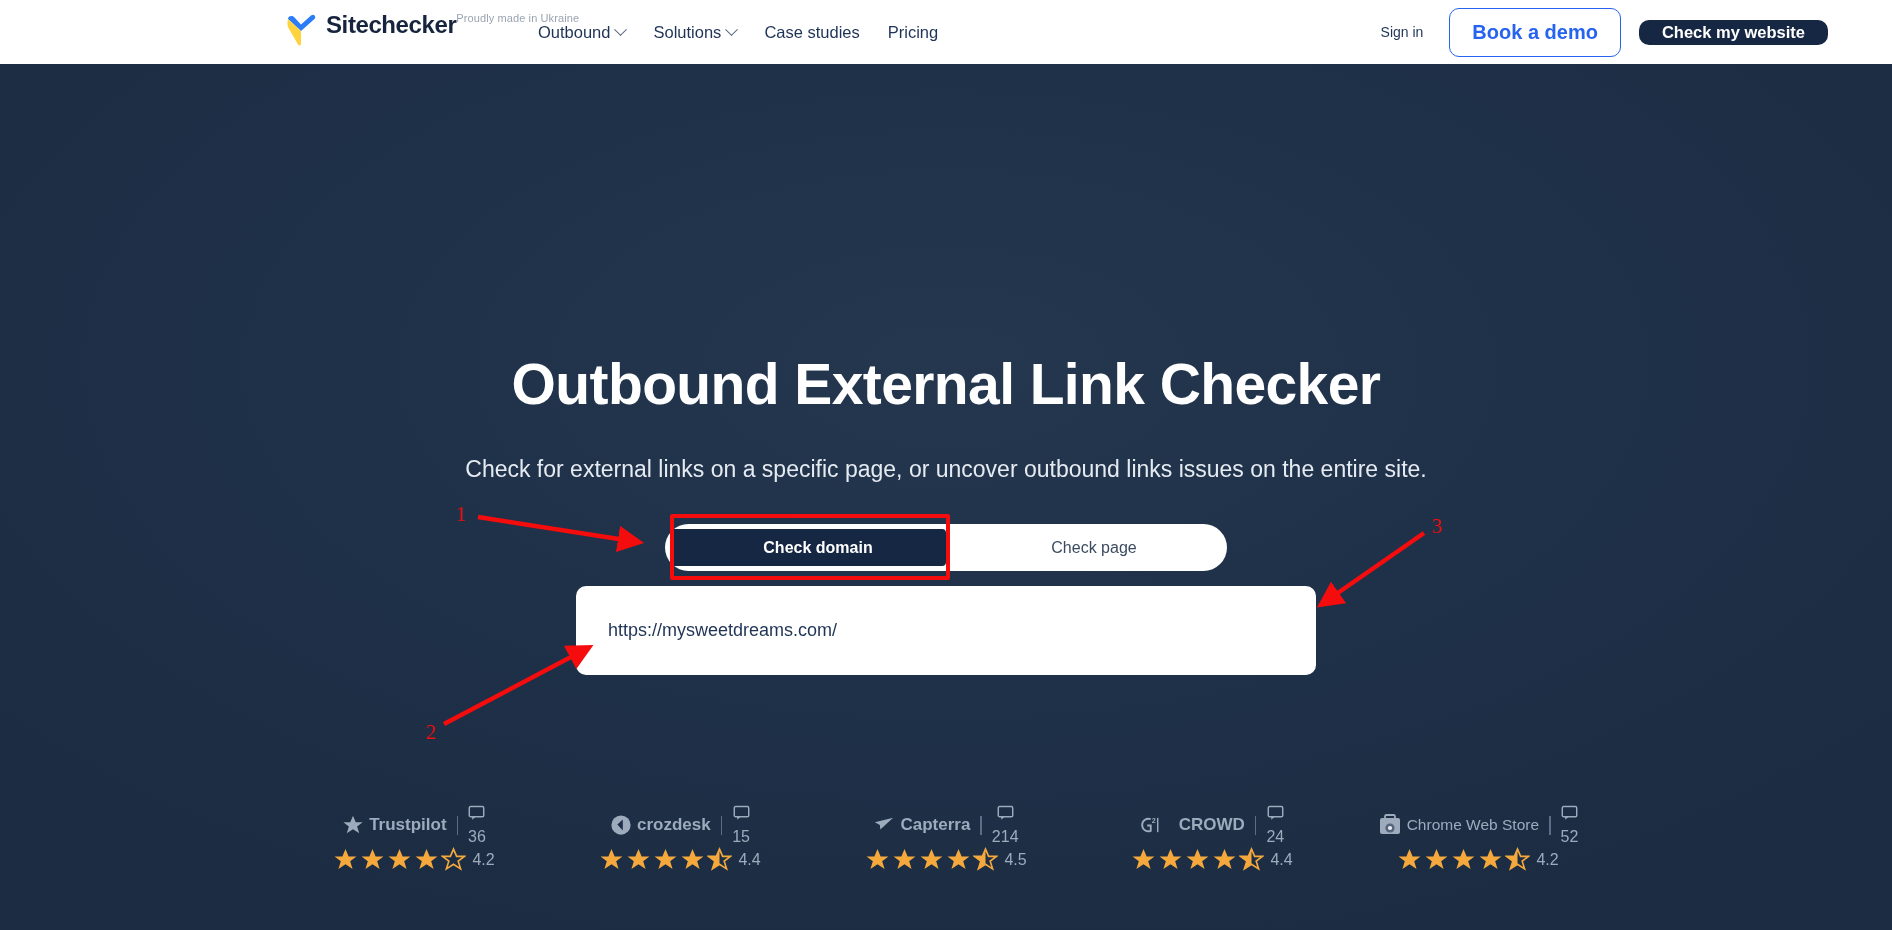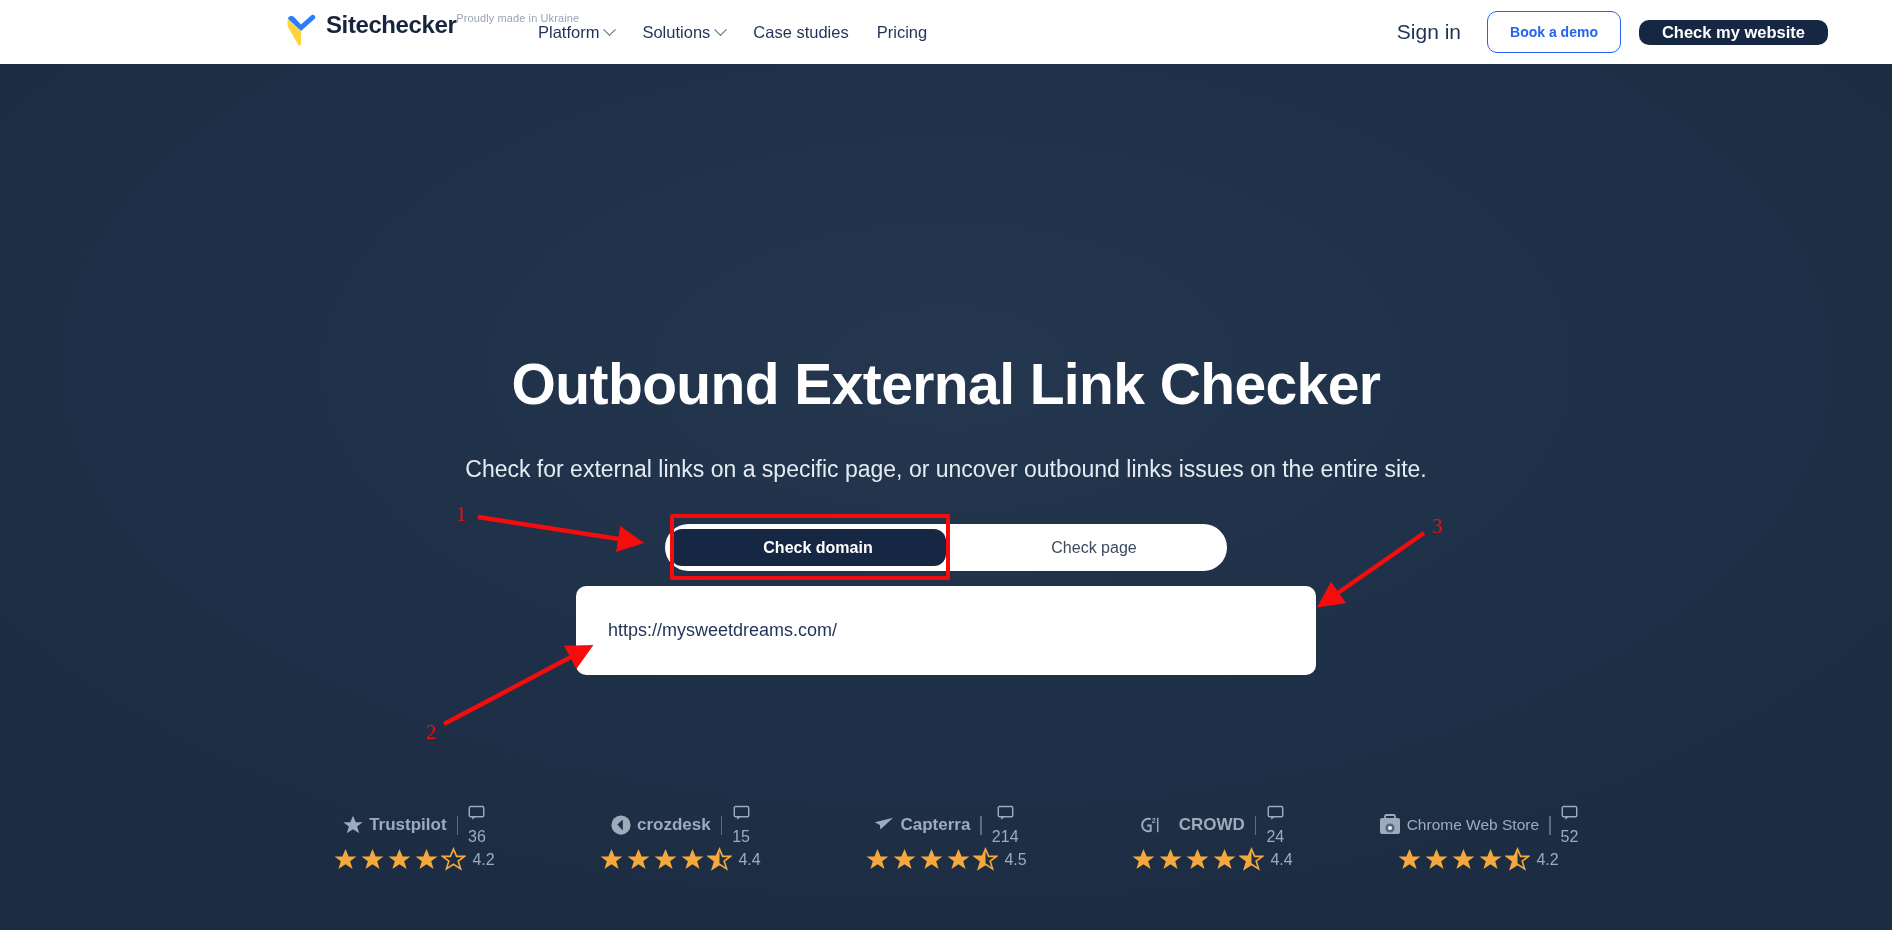--- a/index.html
+++ b/index.html
@@ -74,31 +74,31 @@
   .header-right {
     position: absolute;
     right: 64px;
     top: 0;
     height: 64px;
     display: flex;
     align-items: center;
     gap: 18px;
   }
   .signin {
-    font-size: 21px;
+    font-size: 14px;
     color: #1f3356;
     cursor: pointer;
     margin-right: 8px;
   }
   .btn-demo {
     border: 1.4px solid #2563f0;
     border-radius: 10px;
     color: #2563f0;
     background: #fff;
-    font-size: 14px;
+    font-size: 20px;
     font-weight: bold;
     padding: 12px 22px;
     cursor: pointer;
     white-space: nowrap;
   }
   .btn-check-site {
     background: #162744;
     border: none;
     border-radius: 10px;
     color: #ffffff;
@@ -151,21 +151,21 @@
     background: #ffffff;
     border-radius: 26px;
     display: flex;
     align-items: center;
     padding: 5px;
     z-index: 4;
   }
   .tab {
     flex: 1;
     height: 37px;
-    border-radius: 12px;
+    border-radius: 4px;
     display: flex;
     align-items: center;
     justify-content: center;
     font-size: 16px;
     cursor: pointer;
     color: #3c4a60;
     padding-left: 20px;
   }
   .tab.active {
     background: #162744;
@@ -291,21 +291,21 @@
       <path d="M2 5 L15 17 L15 30 C15 31.5 13 32 12 30.5 L2.5 14 C1.5 12 1 9 2 5 Z" fill="#ffd23f"></path>
     </svg>
     <div class="logo-text-block">
       <div class="logo-word">Sitechecker</div>
       <div class="logo-tag">Proudly made in Ukraine</div>
     </div>
   </div>
 
   <div class="nav">
     <div class="nav-item">
-      <span>Platform</span>
+      <span>Outbound</span>
       <span class="chev"></span>
     </div>
     <div class="nav-item">
       <span>Solutions</span>
       <span class="chev"></span>
     </div>
     <div class="nav-item">
       <span>Case studies</span>
     </div>
     <div class="nav-item">

